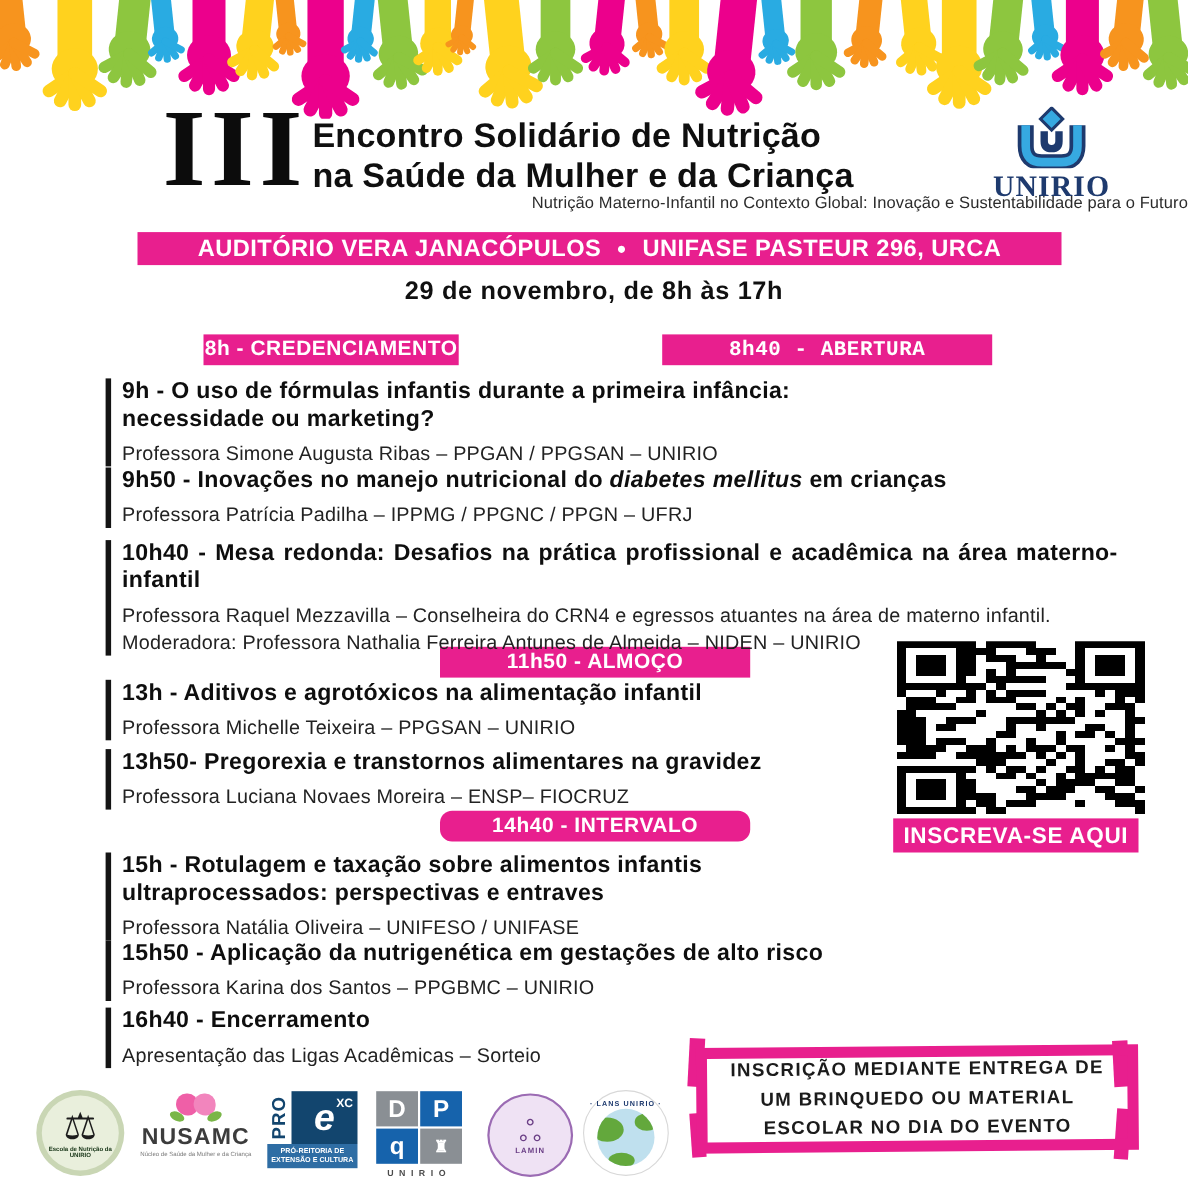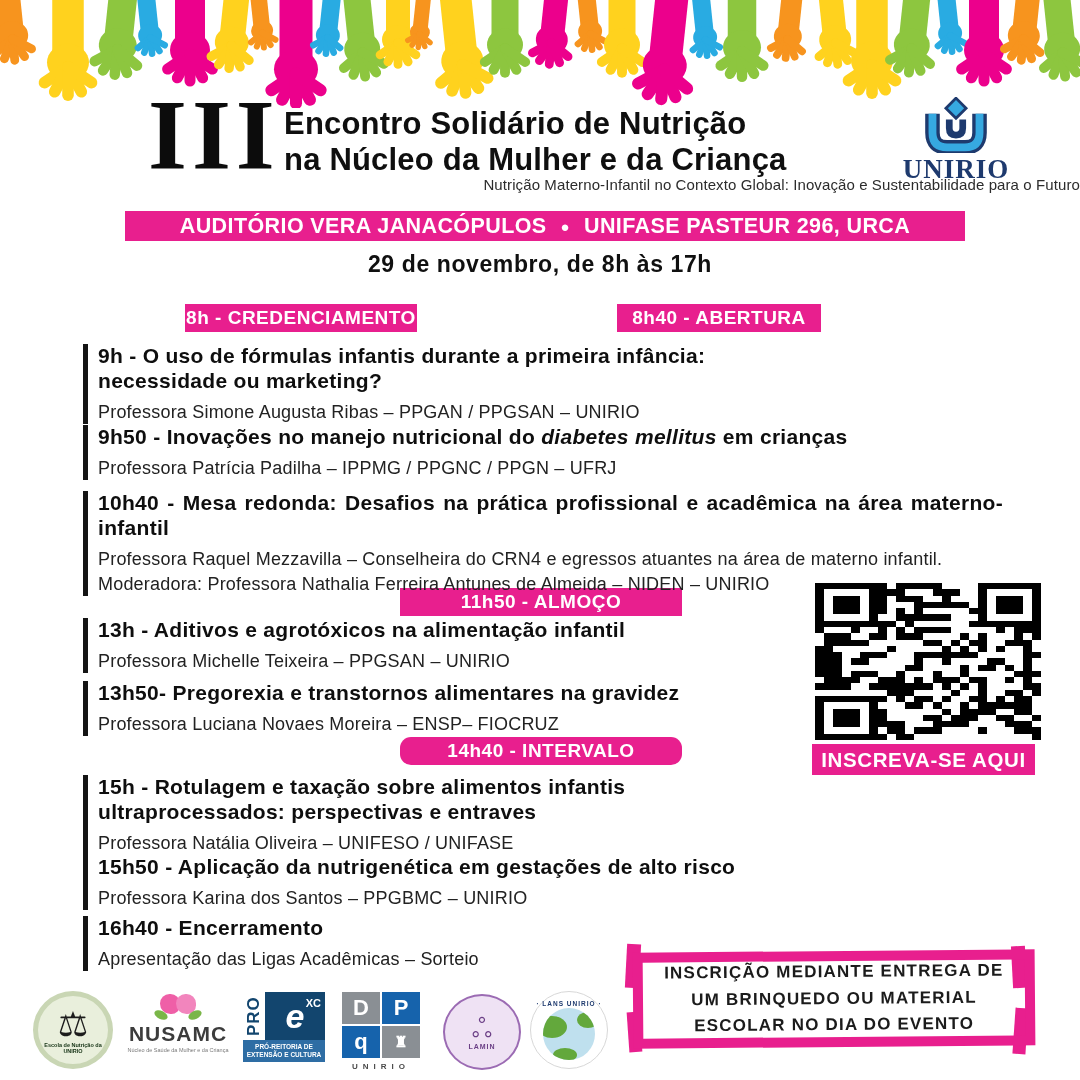--- a/index.html
+++ b/index.html
@@ -24,26 +24,26 @@
                 color:#fff;font-weight:700;font-size:21.5px;display:flex;align-items:center;
                 justify-content:center;letter-spacing:0.4px;}
   .venue-banner .sep{margin:0 14px;font-size:15px;}
   .date-line{position:absolute;left:0;top:251px;width:1080px;text-align:center;font-weight:700;
              font-size:23px;letter-spacing:0.6px;color:#101010;}
 
   
   .session-banner{position:absolute;height:28px;background:var(--accent);color:#fff;font-weight:700;
                   font-size:19px;display:flex;align-items:center;justify-content:center;letter-spacing:0.5px;}
   #banner-cred{left:185px;top:304px;width:232px;}
-  #banner-abert{left:617px;top:304px;width:204px;}
+  #banner-abert{left:602px;top:304px;width:300px;font-family:Liberation Mono, monospace;}
   #banner-almoco{left:400px;top:588px;width:282px;}
   #banner-intervalo{left:400px;top:737px;width:282px;border-radius:11px;}
 
   
-  .item{position:absolute;left:83px;border-left:5px solid #141414;padding-left:10px;}
+  .item{position:absolute;left:96px;border-left:5px solid #141414;padding-left:10px;}
   .item-title{font-weight:700;font-size:21px;line-height:1.18;letter-spacing:0.3px;color:#0e0e0e;}
   .item-title em{font-style:italic;}
   .item-speaker{font-size:18px;color:#222;margin-top:7px;letter-spacing:0.2px;line-height:1.3;}
   #item-0{top:344px;width:710px;}
   #item-1{top:425px;width:910px;}
   #item-2{top:491px;width:905px;}
   #item-2 .item-title{text-align:justify;}
   #item-3{top:681px;width:690px;}
   #item-4{top:618px;width:690px;}
   #item-5{top:775px;width:640px;}
@@ -379,21 +379,21 @@
         <line x1="0" y1="6" x2="0.0" y2="33.0" stroke-width="11" stroke-linecap="round"></line>
         <line x1="0" y1="6" x2="12.7" y2="29.8" stroke-width="11" stroke-linecap="round"></line>
         <line x1="0" y1="6" x2="22.4" y2="21.1" stroke-width="11" stroke-linecap="round"></line>
       </g>
     </svg>
 
   <div class="edition">III</div>
 
   <div class="title">
     <div>Encontro Solidário de Nutrição</div>
-    <div>na Núcleo da Mulher e da Criança</div>
+    <div>na Saúde da Mulher e da Criança</div>
   </div>
 
   <div class="unirio">
     <svg width="70" height="56" viewBox="0 0 60 50" style="display:block;margin:0 auto;">
       <polygon points="30,1 39,10 30,19 21,10" fill="#36A9E1" stroke="#1E3A6E" stroke-width="2.5"></polygon>
       <path d="M9,15 V32 Q9,45 22,45 H38 Q51,45 51,32 V15" fill="none" stroke="#1E3A6E" stroke-width="13"></path>
       <path d="M9,15 V32 Q9,45 22,45 H38 Q51,45 51,32 V15" fill="none" stroke="#36A9E1" stroke-width="7"></path>
       <path d="M24,20 v8 q0,6 6,6 q6,0 6,-6 v-8" fill="none" stroke="#1E3A6E" stroke-width="6"></path>
     </svg>
     <div class="unirio-word">UNIRIO</div>

